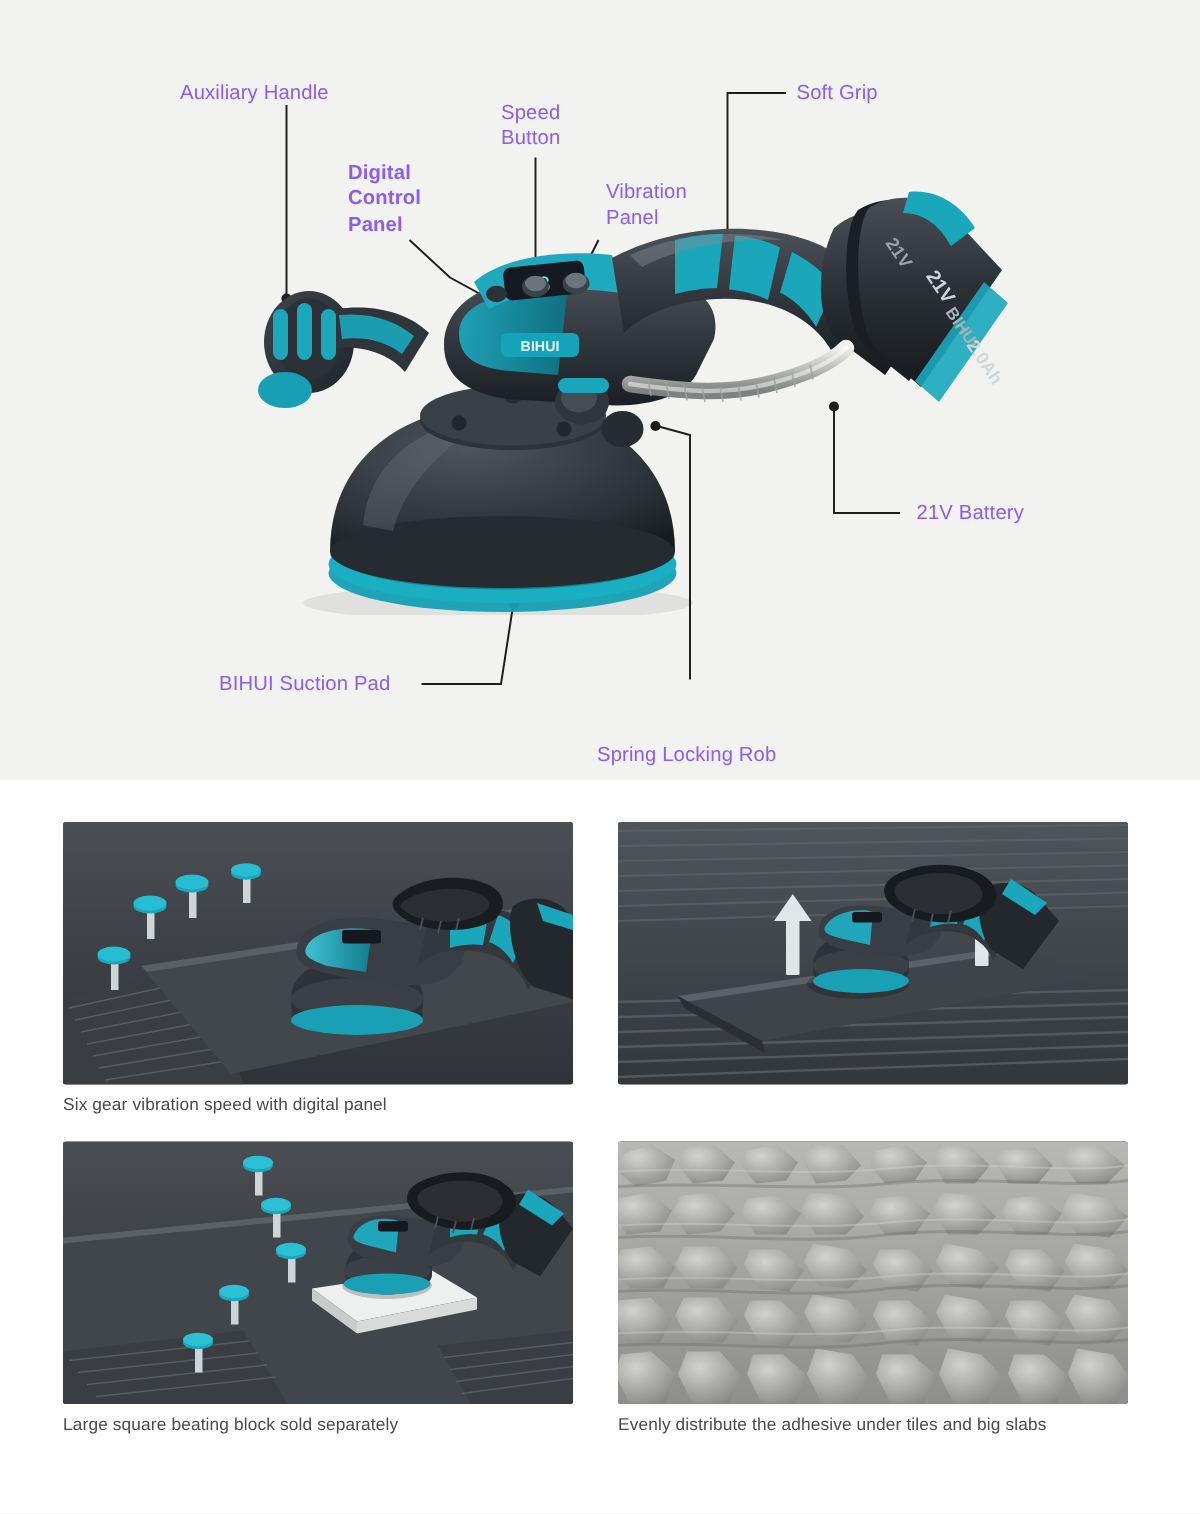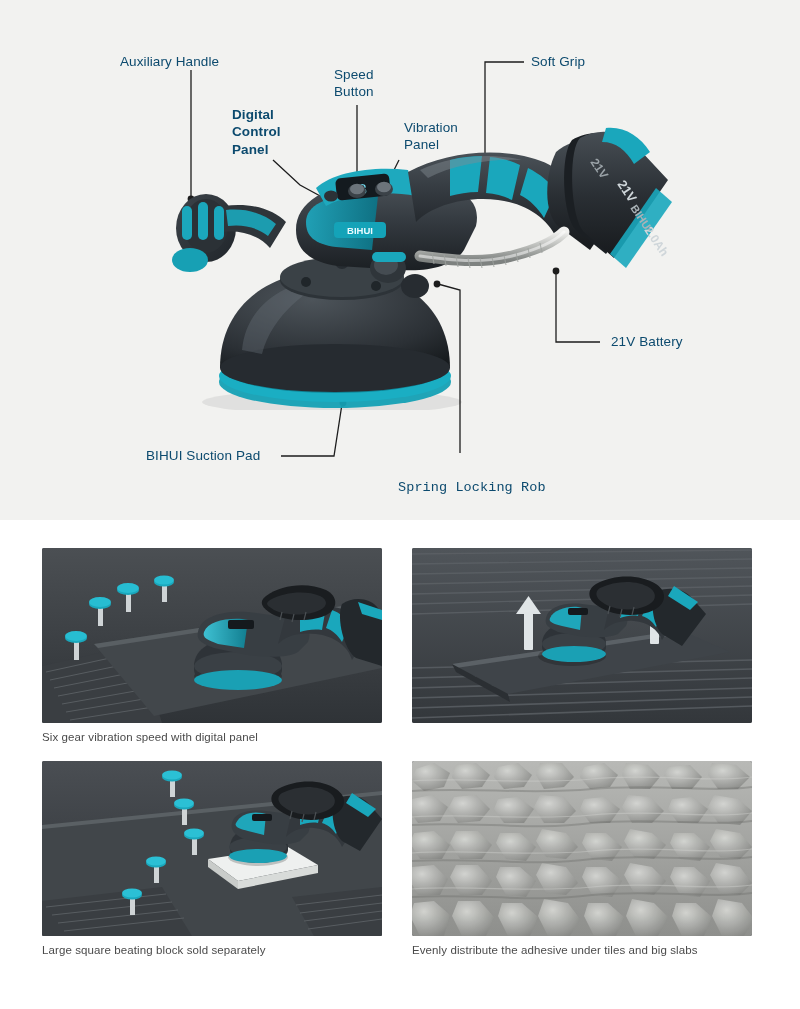--- a/index.html
+++ b/index.html
@@ -25,21 +25,21 @@
   .diagram svg.lines {
     position: absolute;
     left: 0; top: 0;
     width: 800px; height: 520px;
     pointer-events: none;
   }
   .callout {
     position: absolute;
     font-size: 13.5px;
     line-height: 1.28;
-    color: #0c4a6e;
+    color: #8b5cf6;
     white-space: pre-line;
     letter-spacing: 0.1px;
   }
 
   
   .tool {
     position: absolute;
     left: 120px;
     top: 110px;
     width: 580px;
@@ -267,21 +267,21 @@
   <div class="callout" style="left:232px; top:106px;font-weight:bold;">Digital
 Control
 Panel</div>
   <div class="callout" style="left:334px; top:66px;">Speed
 Button</div>
   <div class="callout" style="left:404px; top:119px;">Vibration
 Panel</div>
   <div class="callout" style="left:531px; top:53px;">Soft Grip</div>
   <div class="callout" style="left:611px; top:333px;">21V Battery</div>
   <div class="callout" style="left:146px; top:447px;">BIHUI Suction Pad</div>
-  <div class="callout" style="left:398px; top:479px;font-family:Liberation Mono, monospace;">Spring Locking Rob</div>
+  <div class="callout" style="left:398px; top:494px;">Spring Locking Rob</div>
 </div>
 
 <div class="info-section">
 
   <div class="grid">
 
     <div class="cell">
       <div class="thumb">
         <svg viewBox="0 0 340 175">
           <defs>

